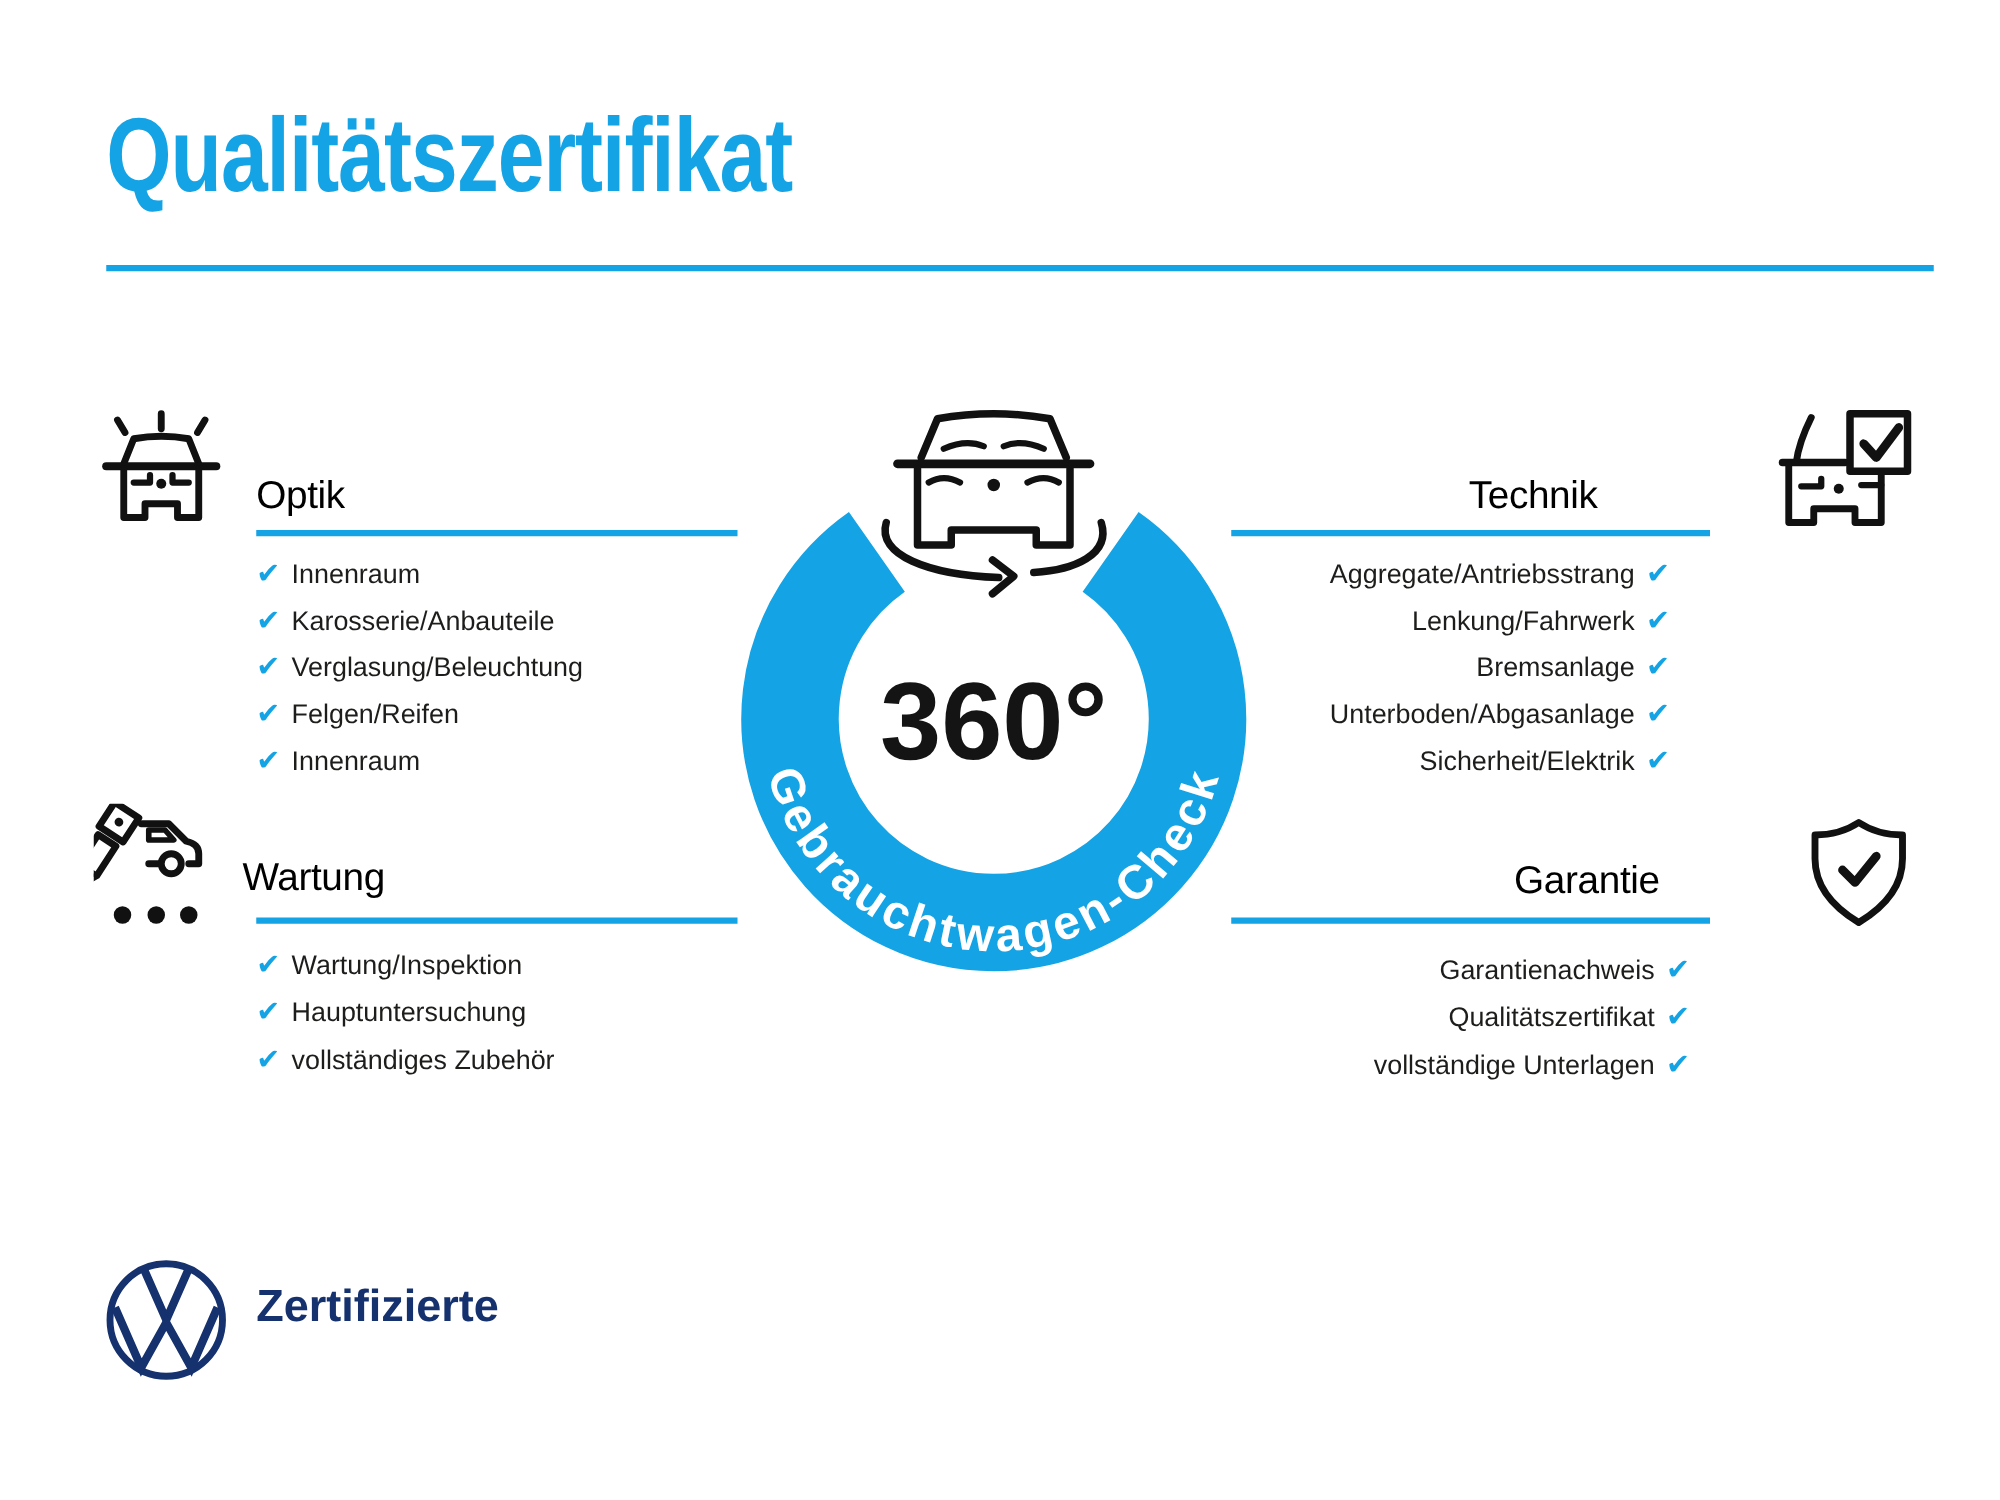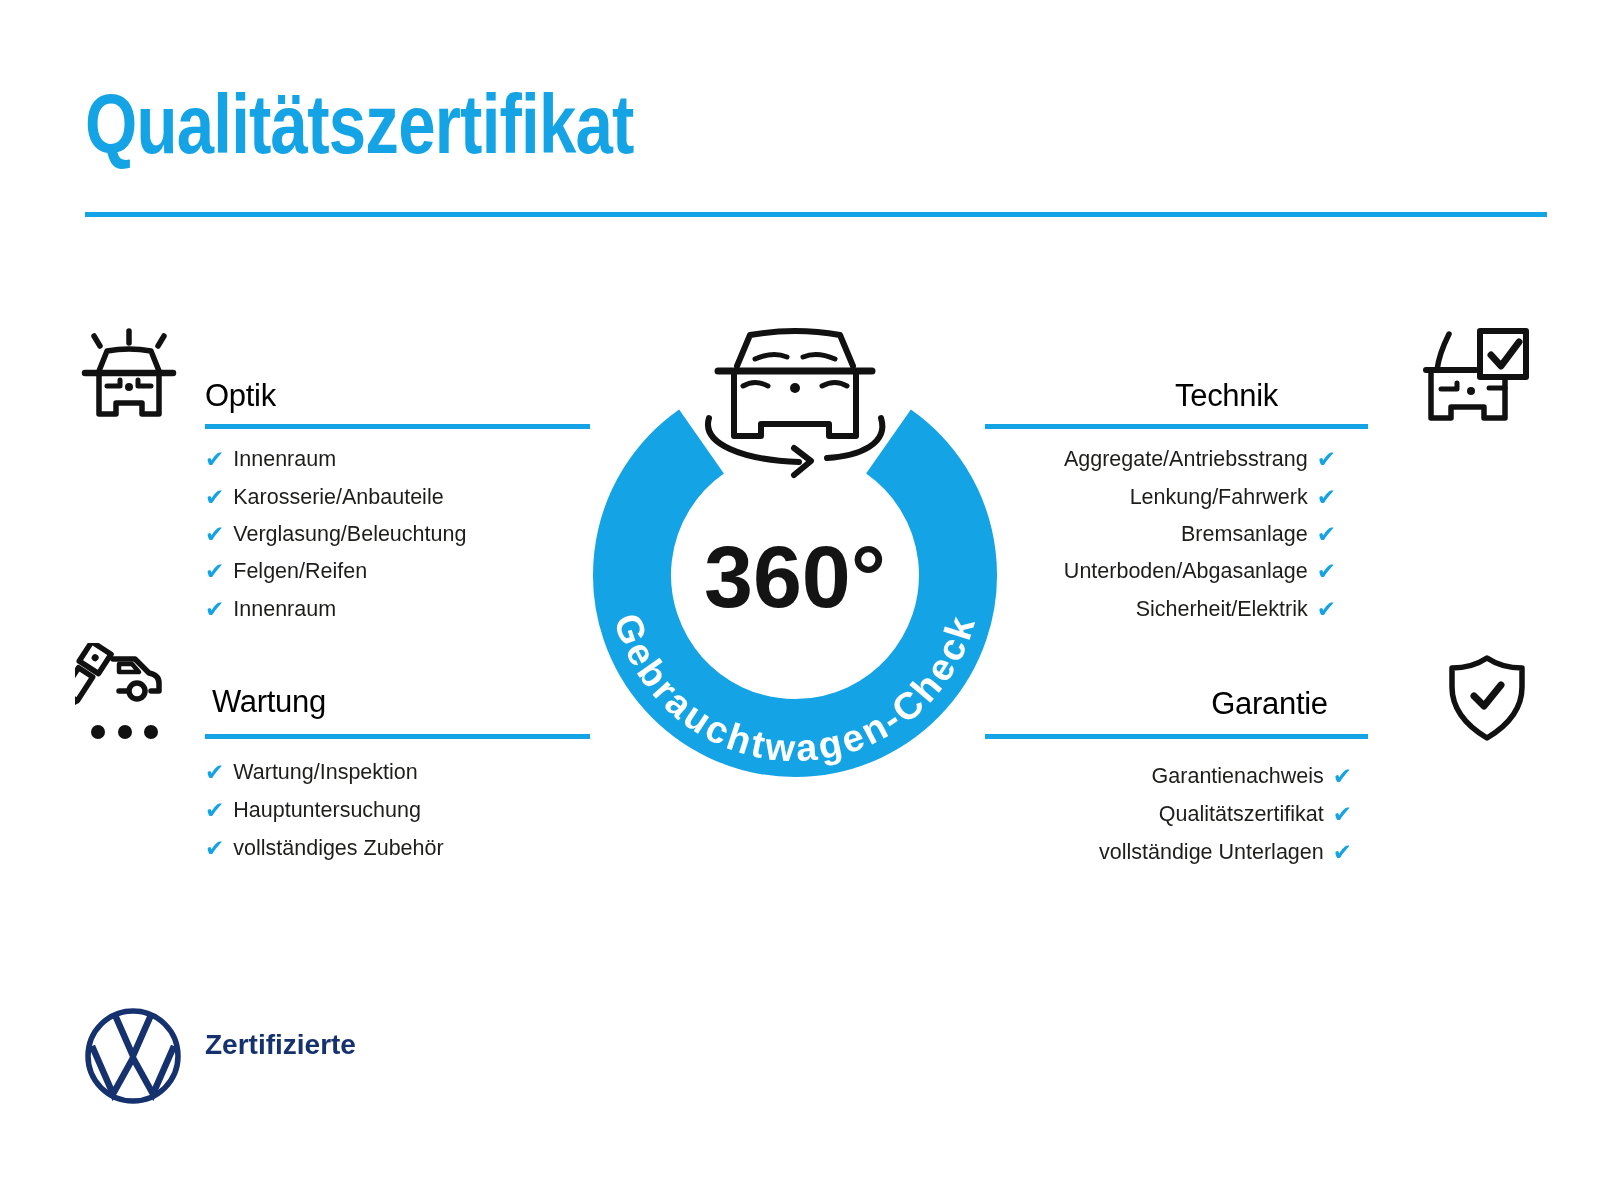--- a/index.html
+++ b/index.html
@@ -31,21 +31,21 @@
     font-family:"DejaVu Sans", sans-serif; font-weight:bold; font-size:23px;
     color:var(--accent); line-height:1;
   }
   .list.left  .item { justify-content:flex-start; }
   .list.left  .check { margin-right:9px; }
   .list.right .item { justify-content:flex-end; }
   .list.right .check { margin-left:9px; }
   .list.mid .item { height:38px; }
 
   
-  .brand-text { left:205px; top:1026px; font-size:28px; font-weight:bold; color:var(--navy); line-height:38px; }
+  .brand-text { left:205px; top:1026px; font-size:36px; font-weight:bold; color:var(--navy); line-height:38px; }
 
   svg { display:block; }
   .stroke  { fill:none; stroke:var(--ink); stroke-width:5.5; stroke-linecap:round; stroke-linejoin:round; }
   .stroke7 { fill:none; stroke:var(--ink); stroke-width:7;   stroke-linecap:round; stroke-linejoin:round; }
   .fillink { fill:var(--ink); stroke:none; }
 </style>
 </head>
 <body>
 
 <div class="abs page-title">Qualitätszertifikat</div>
@@ -95,21 +95,21 @@
     <path class="stroke" style="stroke-width:4.5" d="M6,60 L23,60"></path>
   </g>
   <path class="stroke" d="M38,16 L60,16 L74,30 Q84,32 84,40 L84,48 L76,48"></path>
   <path class="stroke" style="stroke-width:4.5" d="M44,21 L57,21 L64,29 L44,29 Z"></path>
   <circle class="stroke" cx="62" cy="48" r="8"></circle>
   <path class="stroke" d="M44,48 L53,48"></path>
   <circle class="fillink" cx="23" cy="89" r="7"></circle>
   <circle class="fillink" cx="50" cy="89" r="7"></circle>
   <circle class="fillink" cx="76" cy="89" r="7"></circle>
 </svg>
-<div class="abs sec-title" style="left:212px;top:684px">Wartung</div>
+<div class="abs sec-title" style="left:194px;top:684px">Wartung</div>
 <div class="abs sec-underline" style="left:205px;top:734px;width:385px"></div>
 <div class="abs list left mid" style="left:205px;top:753px">
   <div class="item">
       <span class="check">✔</span>
       <span class="label">Wartung/Inspektion</span>
     </div>
   <div class="item">
       <span class="check">✔</span>
       <span class="label">Hauptuntersuchung</span>
     </div>

